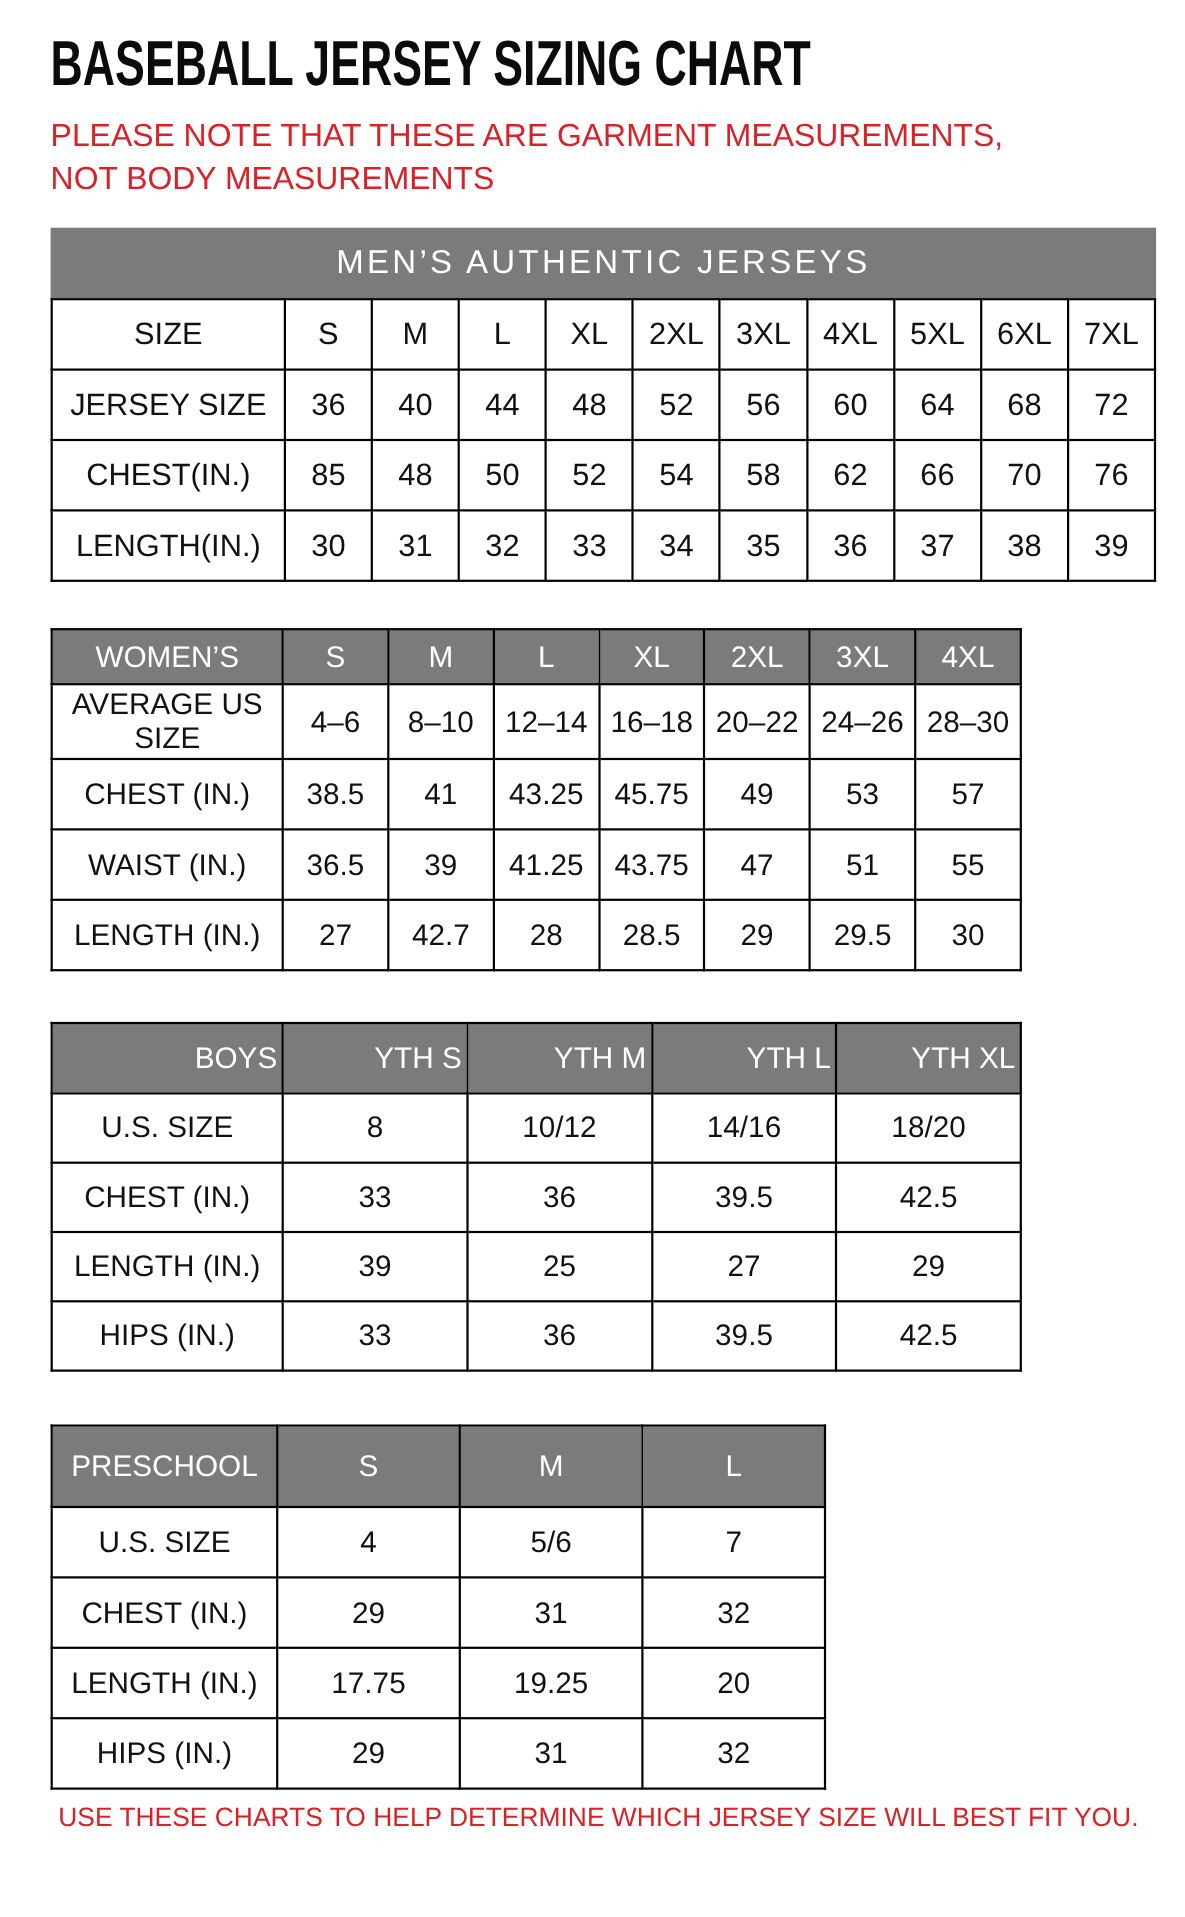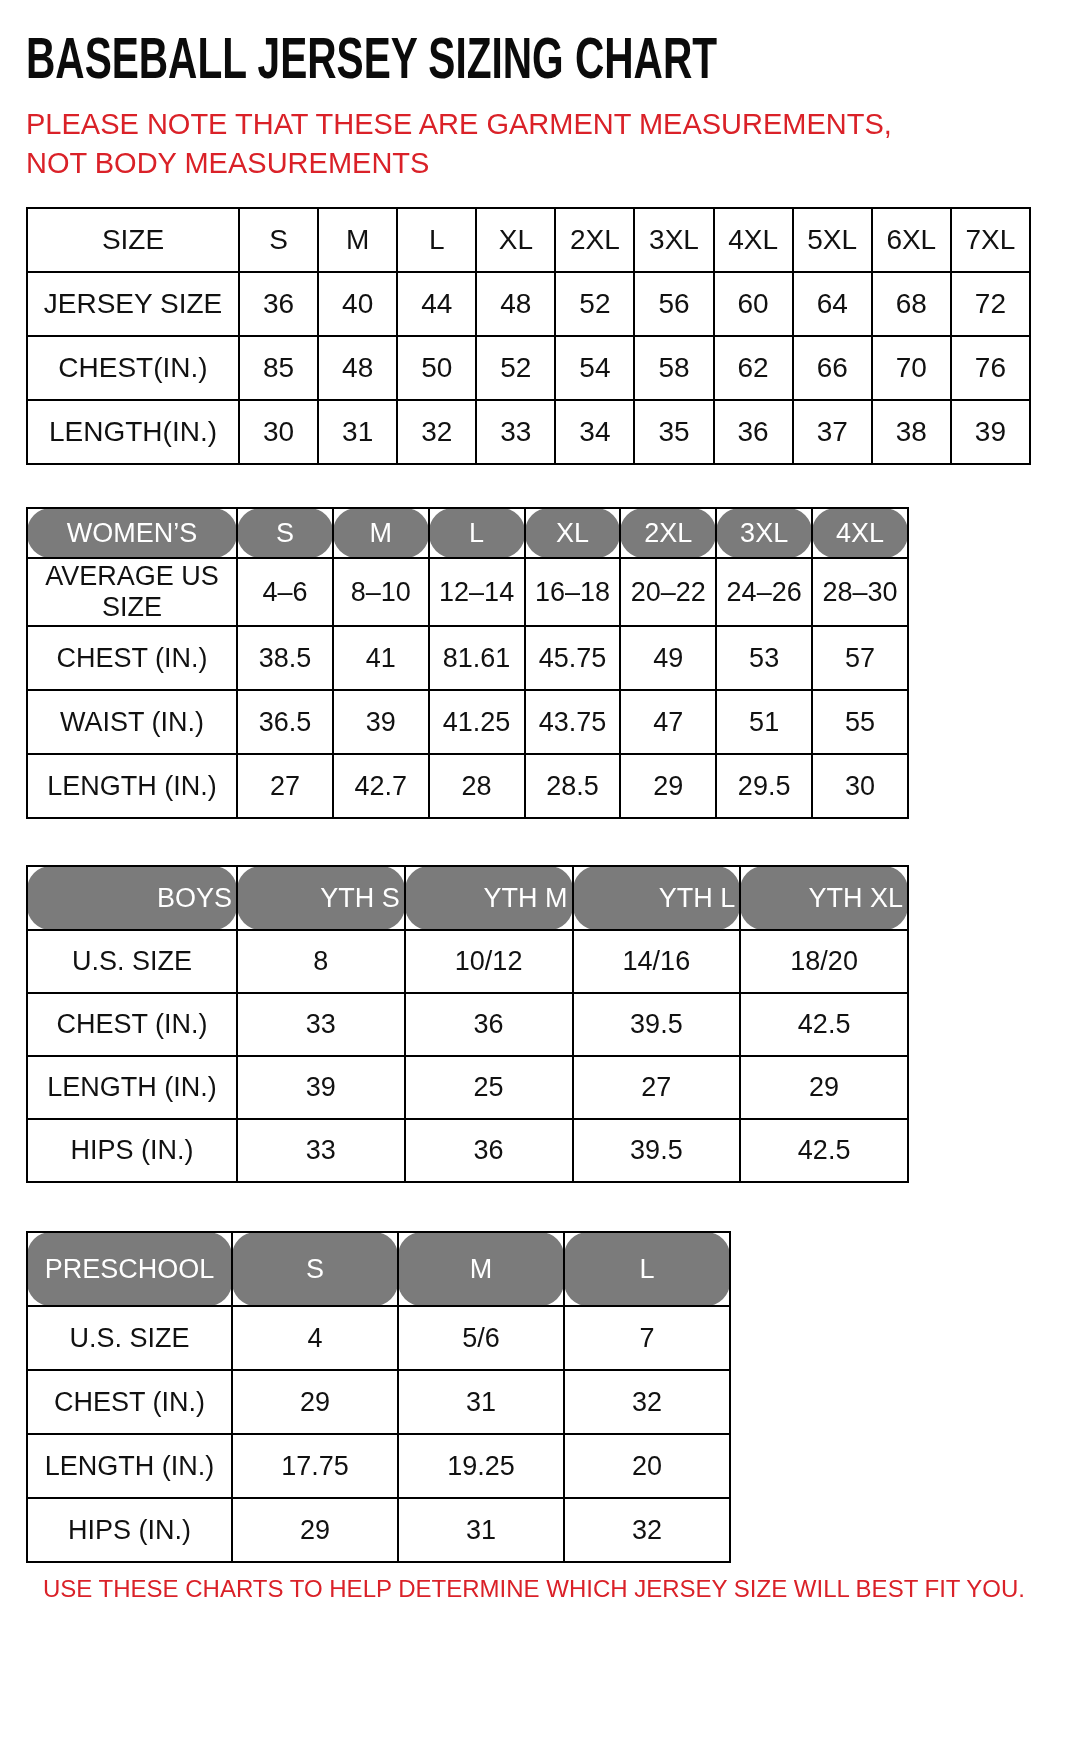--- a/index.html
+++ b/index.html
@@ -13,21 +13,21 @@
     padding: 0;
     background: #ffffff;
   }
   body {
     width: 1077px;
     min-height: 1743px;
     font-family: "Liberation Sans", sans-serif;
     color: var(--ink);
   }
   .content {
-    padding: 24px 35px 30px 26px;
+    padding: 24px 35px 30px 46px;
   }
 
   
   .page-title {
     margin: 0 0 14px 0;
     font-size: 58px;
     font-weight: bold;
     letter-spacing: 0px;
     white-space: nowrap;
     transform: scaleX(0.70);
@@ -67,21 +67,20 @@
     border: 2px solid #000000;
     text-align: center;
     vertical-align: middle;
     font-weight: normal;
     padding: 2px 4px;
     overflow: hidden;
   }
   th.gray {
     background: var(--gray);
     color: #ffffff;
-    border-radius: 24px;
   }
   td.lbl {
     font-size: 26px;
   }
 
   .tbl-mens { width: 1005px; }
   .tbl-mens th, .tbl-mens td { height: 64px; font-size: 28px; }
   .tbl-mens tr > *:first-child { width: 212px; }
 
   .tbl-womens { width: 883px; margin-top: 42px; }
@@ -110,20 +109,21 @@
 </head>
 <body>
 
 <div class="content">
 
   <h1 class="page-title">BASEBALL JERSEY SIZING CHART</h1>
 
   <p class="note">PLEASE NOTE THAT THESE ARE GARMENT MEASUREMENTS, NOT BODY MEASUREMENTS</p>
 
   <section>
+    <div class="banner">MEN’S AUTHENTIC JERSEYS</div>
     <table class="tbl-mens">
         <thead>
           <tr>
             <th>SIZE</th>
             <th>S</th>
             <th>M</th>
             <th>L</th>
             <th>XL</th>
             <th>2XL</th>
             <th>3XL</th>
@@ -199,21 +199,21 @@
             <td>12–14</td>
             <td>16–18</td>
             <td>20–22</td>
             <td>24–26</td>
             <td>28–30</td>
           </tr>
           <tr>
             <td class="lbl">CHEST (IN.)</td>
             <td>38.5</td>
             <td>41</td>
-            <td>81.61</td>
+            <td>43.25</td>
             <td>45.75</td>
             <td>49</td>
             <td>53</td>
             <td>57</td>
           </tr>
           <tr>
             <td class="lbl">WAIST (IN.)</td>
             <td>36.5</td>
             <td>39</td>
             <td>41.25</td>

